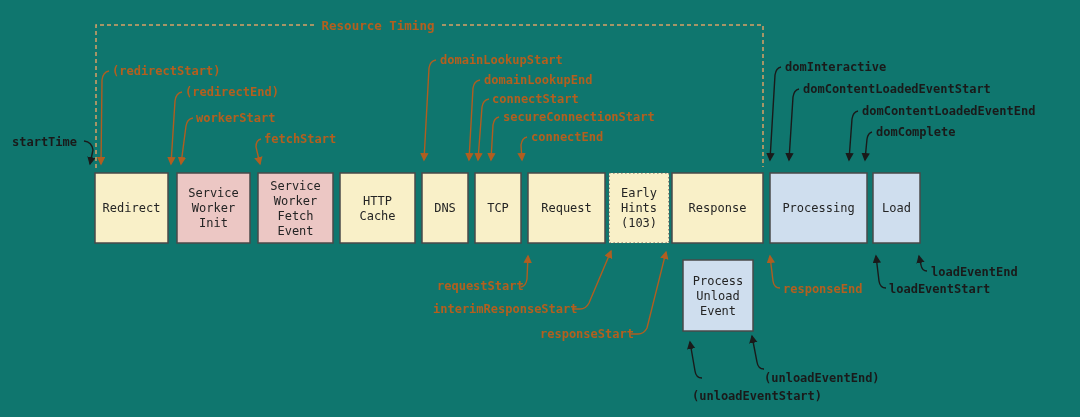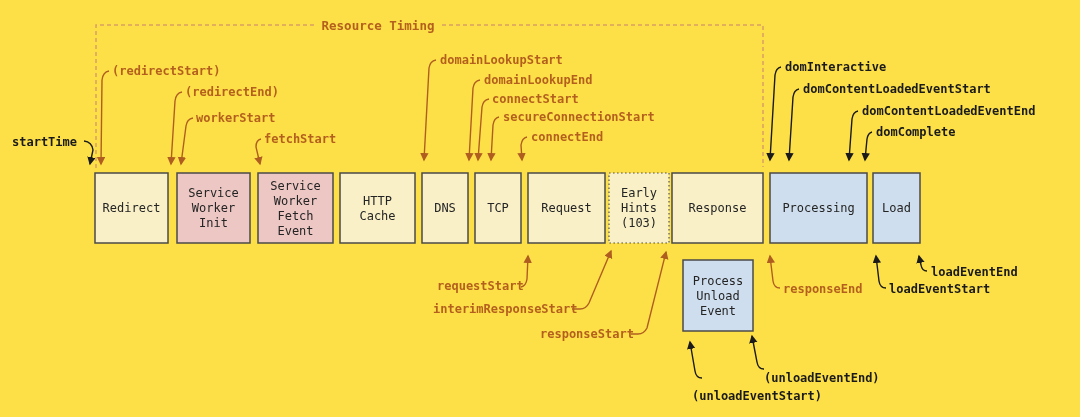--- a/index.html
+++ b/index.html
@@ -1,16 +1,16 @@
 <!DOCTYPE html>
 <html><head>
 <meta charset="utf-8">
 <style>
   html,body{margin:0;padding:0;background:#ffffff;}
-  .stage{width:1080px;height:417px;position:relative;background:#fde047;overflow:hidden;}
+  .stage{width:1080px;height:417px;position:relative;background:#0f766e;overflow:hidden;}
   svg{display:block;}
   text{font-family:"DejaVu Sans Mono","Liberation Mono",monospace;}
   .lbl-o{fill:#b45f1e;font-size:12px;font-weight:700;}
   .lbl-k{fill:#1a1a1a;font-size:12px;font-weight:700;}
   .bracket-lbl{fill:#b45f1e;font-size:12.5px;font-weight:700;text-anchor:middle;}
   .boxtext{fill:#242424;font-size:12px;font-weight:400;text-anchor:middle;}
   .conn-o{stroke:#b05e20;fill:none;stroke-width:1.4;marker-end:url(#arrow-o);}
   .conn-k{stroke:#1a1a1a;fill:none;stroke-width:1.4;marker-end:url(#arrow-k);}
   .dash{stroke:#d9a066;fill:none;stroke-width:1.5;stroke-dasharray:4 3;}
   .box-y{fill:#f9f0c8;stroke:#4a4a4a;stroke-width:1.5;}

